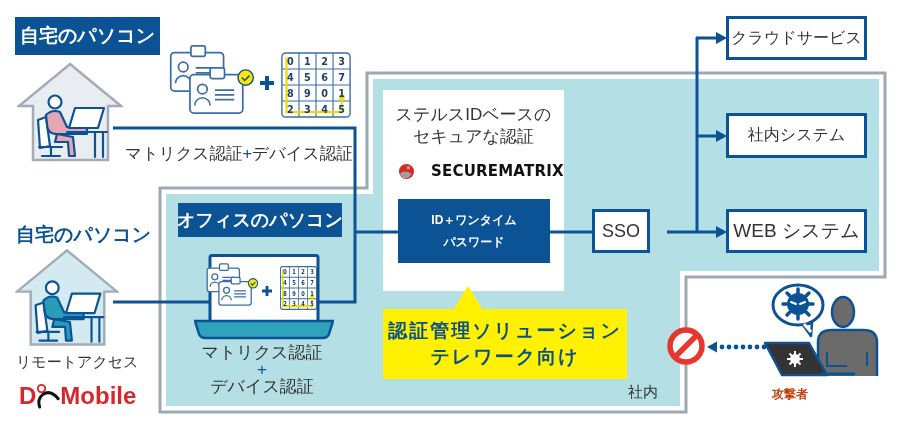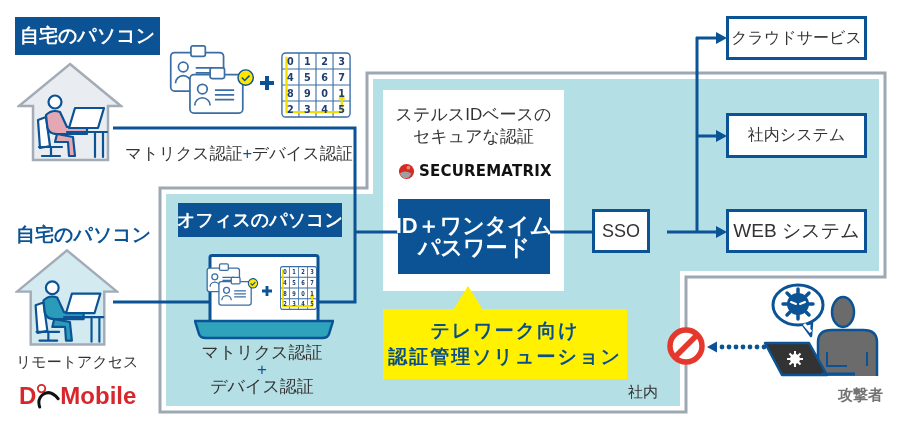--- a/index.html
+++ b/index.html
@@ -186,46 +186,46 @@
     <span>マトリクス認証</span>
     <span class="plus">+</span>
     <span>デバイス認証</span>
   </div>
 
   <div class="abs z4 center-col" style="left:383px;top:104px;width:181px;font-size:17px;line-height:22px">
     <span>ステルスIDベースの</span>
     <span>セキュアな認証</span>
   </div>
 
-  <div class="abs z4" style="left:398px;top:162px;height:18px;display:flex;align-items:center;gap:4px">
+  <div class="abs z4" style="left:398px;top:162px;height:18px;display:flex;align-items:center;gap:16px">
     <svg viewBox="0 0 18 18" style="width:17px;height:17px">
       <circle cx="9" cy="9" r="8" fill="#d42a20"></circle>
       <path d="M2,11 Q7,7 14,11 Q12,17 6,16 Q3,14 2,11 Z" fill="#9aa0a6"></path>
       <circle cx="11" cy="5" r="2" fill="#f08070"></circle>
     </svg>
     <span style="font-family:'DejaVu Sans',sans-serif;font-weight:bold;font-size:15px;letter-spacing:0.2px;color:#111">SECUREMATRIX</span>
   </div>
 
-  <div class="abs label-box z4 center-col" style="left:398px;top:199px;width:152px;height:75px;font-size:22px;line-height:22px;justify-content:center">
+  <div class="abs label-box z4 center-col" style="left:398px;top:199px;width:152px;height:64px;font-size:12px;line-height:22px;justify-content:center">
     <span>ID＋ワンタイム</span>
     <span>パスワード</span>
   </div>
 
   <div class="abs node-box z4" style="left:592px;top:209px;width:58px;height:44px;font-size:18px">SSO</div>
 
   <div class="abs node-box z4" style="left:726px;top:16px;width:141px;height:44px;font-size:16px">クラウドサービス</div>
   <div class="abs node-box z4" style="left:726px;top:113px;width:141px;height:45px;font-size:16px">社内システム</div>
   <div class="abs node-box z4" style="left:726px;top:209px;width:141px;height:44px;font-size:19px">WEB システム</div>
 
   <svg class="abs z4" viewBox="0 0 30 24" style="left:453px;top:286px;width:30px;height:24px">
     <polygon points="15,0 30,24 0,24" fill="#fff100"></polygon>
   </svg>
   <div class="abs z4 center-col" style="left:383px;top:309px;width:244px;height:70px;background:#fff100;justify-content:center;font-size:19px;font-weight:bold;color:#0b4f8a;line-height:26px;letter-spacing:2px">
+    <span>認証管理ソリューション</span>
     <span>テレワーク向け</span>
-    <span>認証管理ソリューション</span>
   </div>
 
   <div class="abs z4" style="left:628px;top:383px;font-size:15px;white-space:nowrap">社内</div>
 
   <svg class="abs z5" viewBox="0 0 40 40" style="left:666px;top:326px;width:40px;height:40px">
     <circle cx="20" cy="20" r="16" fill="#fff" stroke="#e5372c" stroke-width="5.5"></circle>
     <line x1="9" y1="31" x2="31" y2="9" stroke="#e5372c" stroke-width="5.5"></line>
   </svg>
 
   <svg class="abs z4" viewBox="0 0 62 14" style="left:705px;top:340px;width:62px;height:14px">
@@ -255,15 +255,15 @@
     <ellipse cx="88" cy="32" rx="11" ry="15" fill="#6b6b6b" stroke="#0b5394" stroke-width="2.5"></ellipse>
     <path d="M63,96 L63,62 Q63,50 77,50 L108,50 Q122,50 122,62 L122,96" fill="#6b6b6b" stroke="#0b5394" stroke-width="2.5"></path>
     <path d="M72,72 V86 H92 M112,72 V86" fill="none" stroke="#0b5394" stroke-width="2"></path>
     <polygon points="10,63 54,63 72,95 27,95" fill="#333" stroke="#0b5394" stroke-width="2.5" stroke-linejoin="round"></polygon>
     <path d="M66,94 H100" stroke="#0b5394" stroke-width="3"></path>
     <g>
       <circle cx="40" cy="79" r="5" fill="#fff"></circle>
       <path d="M40,71 V87 M32,79 H48 M34.5,73.5 L45.5,84.5 M45.5,73.5 L34.5,84.5" stroke="#fff" stroke-width="2"></path>
     </g>
   </svg>
-  <div class="abs z4" style="left:838px;top:386px;font-size:15px;font-weight:bold;color:#737373;white-space:nowrap">攻撃者</div>
+  <div class="abs z4" style="left:772px;top:386px;font-size:12px;font-weight:bold;color:#c2410c;white-space:nowrap">攻撃者</div>
 
 </div>
 
 </body></html>

